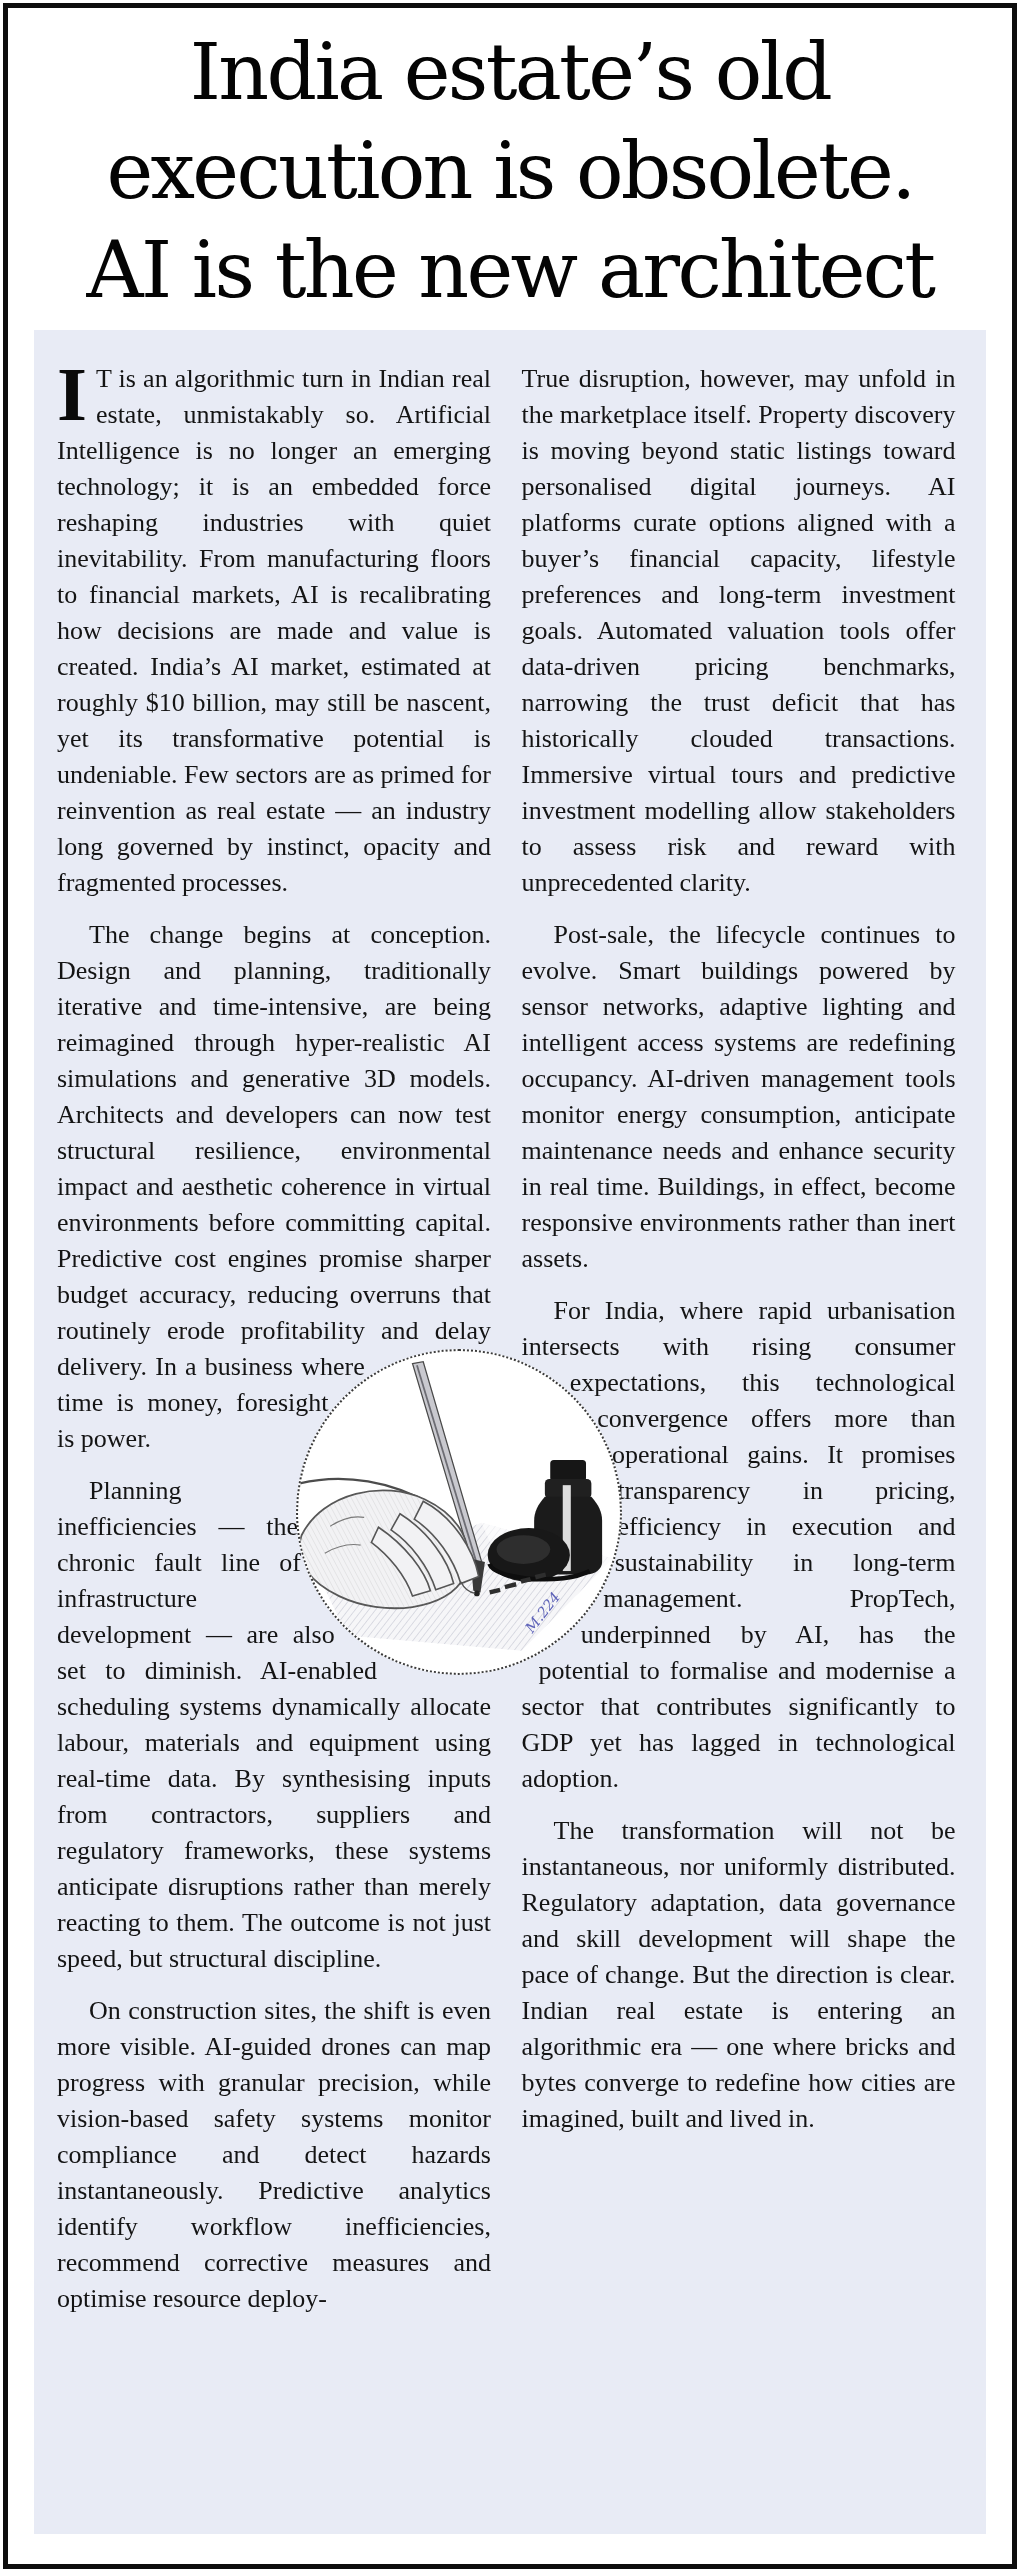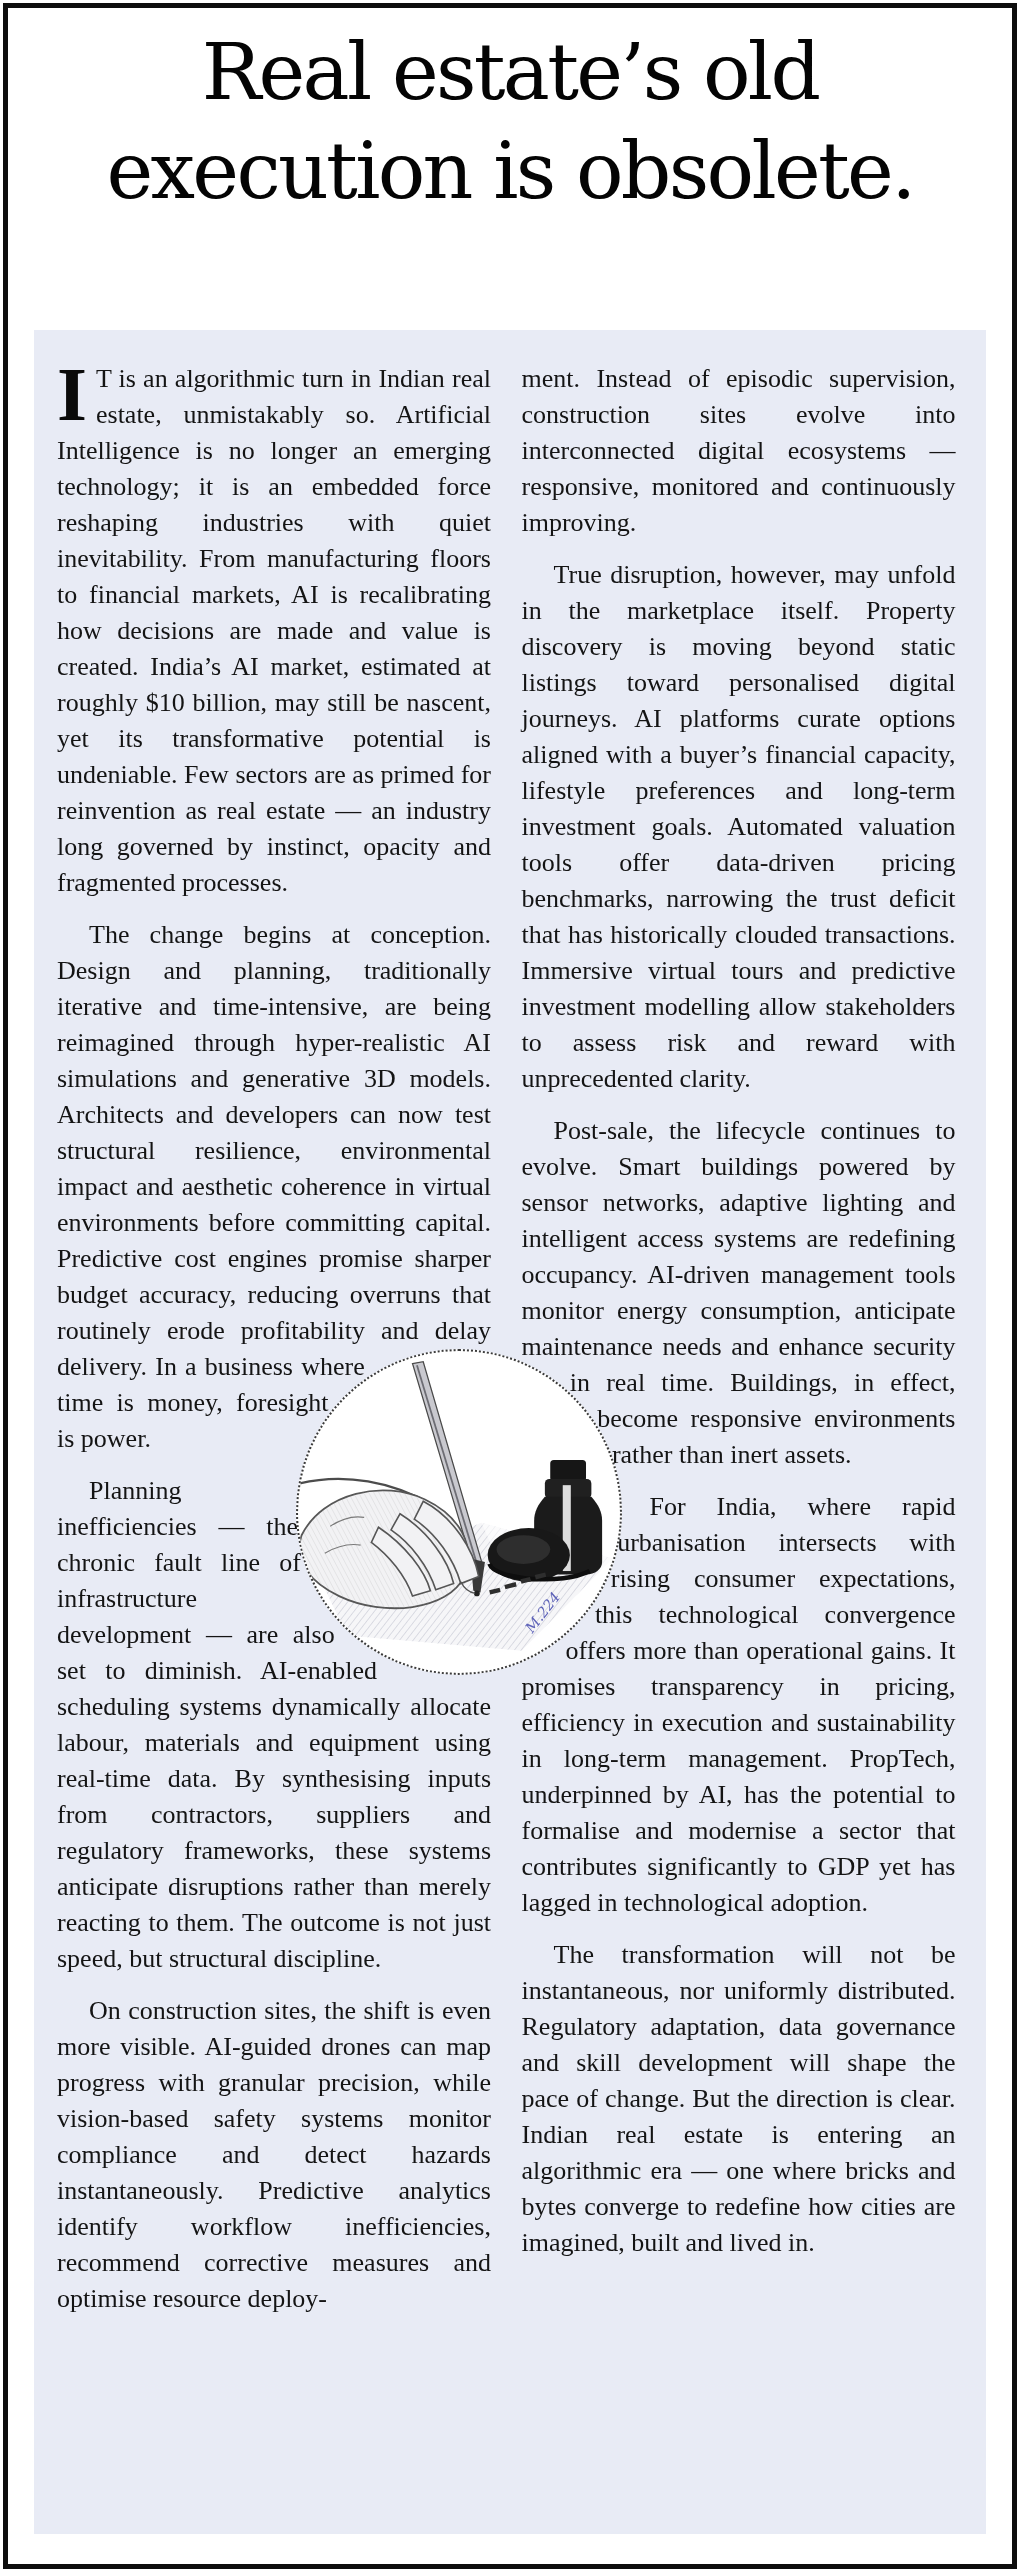--- a/index.html
+++ b/index.html
@@ -55,38 +55,38 @@
   .wm{
     font-family:"DejaVu Serif",serif;font-style:italic;
   }
 </style>
 </head>
 <body>
 
 <div class="frame"></div>
 
 <div class="masthead">
-  <div class="tline">Real estate’s old</div>
+  <div class="tline">India estate’s old</div>
   <div class="tline">execution is obsolete.</div>
+  <div class="tline">AI is the new architect</div>
 </div>
 
 <div class="panel">
   <div class="columns">
 
     <div class="col">
       <div class="cutout-right"></div>
       <p><span class="dropcap">I</span><span>T is an algorithmic turn in Indian real estate, unmistakably so. Artificial Intelligence is no longer an emerging technology; it is an embedded force reshaping industries with quiet inevitability. From manufacturing floors to financial markets, AI is recalibrating how decisions are made and value is created. India’s AI market, estimated at roughly $10 billion, may still be nascent, yet its transformative potential is undeniable. Few sectors are as primed for reinvention as real estate — an industry long governed by instinct, opacity and fragmented processes.</span></p>
       <p>The change begins at conception. Design and planning, traditionally iterative and time-intensive, are being reimagined through hyper-realistic AI simulations and generative 3D models. Architects and developers can now test structural resilience, environmental impact and aesthetic coherence in virtual environments before committing capital. Predictive cost engines promise sharper budget accuracy, reducing overruns that routinely erode profitability and delay delivery. In a business where time is money, foresight is power.</p>
       <p>Planning inefficiencies — the chronic fault line of infrastructure development — are also set to diminish. AI-enabled scheduling systems dynamically allocate labour, materials and equipment using real-time data. By synthesising inputs from contractors, suppliers and regulatory frameworks, these systems anticipate disruptions rather than merely reacting to them. The outcome is not just speed, but structural discipline.</p>
       <p>On construction sites, the shift is even more visible. AI-guided drones can map progress with granular precision, while vision-based safety systems monitor compliance and detect hazards instantaneously. Predictive analytics identify workflow inefficiencies, recommend corrective measures and optimise resource deploy-</p>
     </div>
 
     <div class="col">
       <div class="cutout-left"></div>
-      <p>ment. Instead of episodic supervision, construction sites evolve into interconnected digital ecosystems — responsive, monitored and continuously improving.</p>
       <p>True disruption, however, may unfold in the marketplace itself. Property discovery is moving beyond static listings toward personalised digital journeys. AI platforms curate options aligned with a buyer’s financial capacity, lifestyle preferences and long-term investment goals. Automated valuation tools offer data-driven pricing benchmarks, narrowing the trust deficit that has historically clouded transactions. Immersive virtual tours and predictive investment modelling allow stakeholders to assess risk and reward with unprecedented clarity.</p>
       <p>Post-sale, the lifecycle continues to evolve. Smart buildings powered by sensor networks, adaptive lighting and intelligent access systems are redefining occupancy. AI-driven management tools monitor energy consumption, anticipate maintenance needs and enhance security in real time. Buildings, in effect, become responsive environments rather than inert assets.</p>
       <p>For India, where rapid urbanisation intersects with rising consumer expectations, this technological convergence offers more than operational gains. It promises transparency in pricing, efficiency in execution and sustainability in long-term management. PropTech, underpinned by AI, has the potential to formalise and modernise a sector that contributes significantly to GDP yet has lagged in technological adoption.</p>
       <p>The transformation will not be instantaneous, nor uniformly distributed. Regulatory adaptation, data governance and skill development will shape the pace of change. But the direction is clear. Indian real estate is entering an algorithmic era — one where bricks and bytes converge to redefine how cities are imagined, built and lived in.</p>
     </div>
 
   </div>
 
   <div class="roundel">
     <svg viewBox="0 0 360 360">

